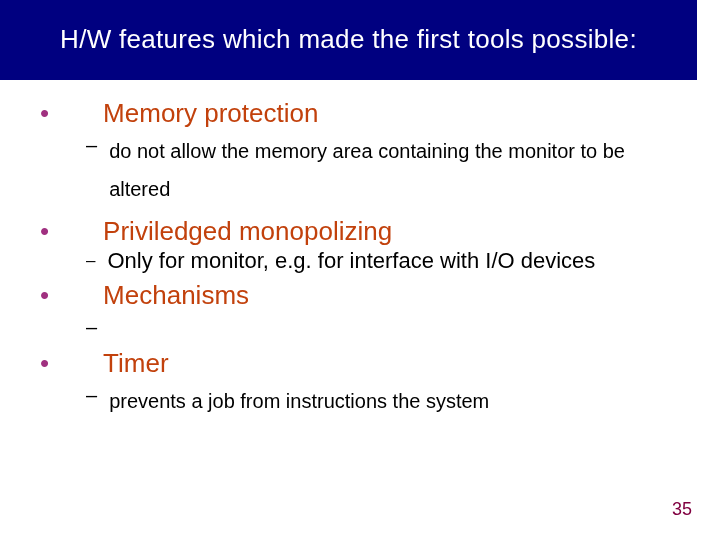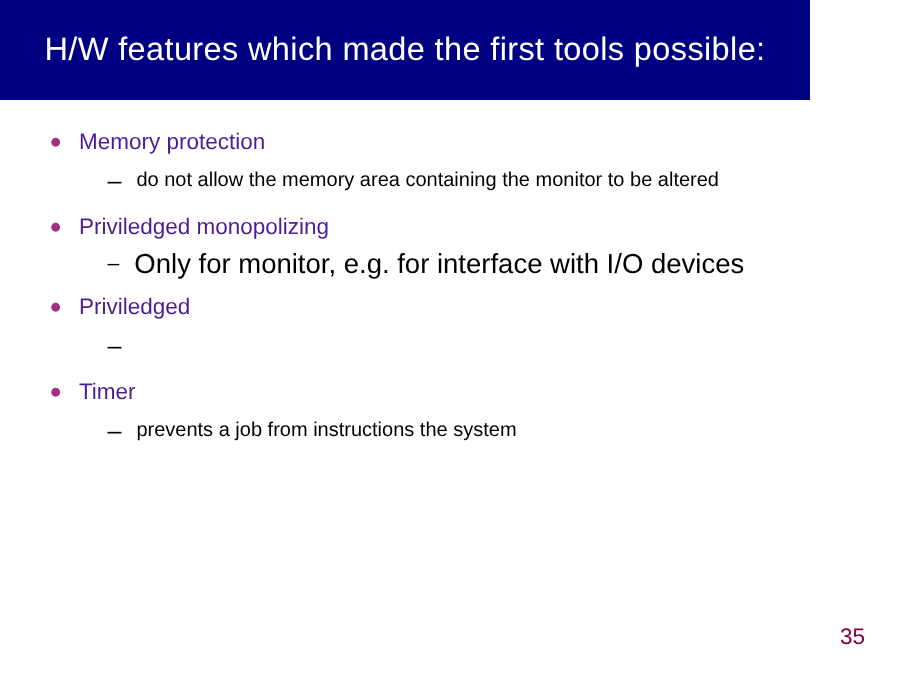--- a/index.html
+++ b/index.html
@@ -14,21 +14,21 @@
   .slide {
     position: relative;
     width: 720px;
     height: 540px;
     box-sizing: border-box;
   }
   .title-band {
     position: absolute;
     top: 0;
     left: 0;
-    width: 648px;
+    width: 697px;
     height: 80px;
     background: #000080;
     display: flex;
     align-items: center;
     justify-content: center;
   }
   .title-band h1 {
     margin: 0;
     color: #ffffff;
     font-weight: normal;
@@ -50,40 +50,41 @@
     margin-bottom: 2px;
   }
   .bullet-l1 .dot {
     color: #a03080;
     font-size: 26px;
     line-height: 34px;
     margin-right: 14px;
     flex: 0 0 auto;
   }
   .bullet-l1 .txt {
-    font-size: 18px;
+    font-size: 26px;
     line-height: 34px;
-    color: #4c1d95;
+    color: #c2410c;
+    margin-left: 40px;
   }
   .bullet-l2 {
     display: flex;
     align-items: flex-start;
     margin-left: 46px;
     margin-bottom: 6px;
   }
   .bullet-l2 .dash {
     color: #000;
     font-size: 20px;
     line-height: 26px;
     margin-right: 12px;
     flex: 0 0 auto;
   }
   .bullet-l2 .txt {
-    font-size: 16px;
-    line-height: 26px;
+    font-size: 20px;
+    line-height: 38px;
     color: #000;
   }
   .bullet-l2.small .dash { font-size: 17px; line-height: 22px; }
   .bullet-l2.small .txt  { font-size: 22px; line-height: 22px; }
   .page-num {
     position: absolute;
     bottom: 20px;
     right: 28px;
     color: #800040;
     font-size: 18px;
@@ -114,21 +115,21 @@
       <span class="dot">•</span>
       <span class="txt">Priviledged monopolizing</span>
     </div>
     <div class="bullet-l2 small">
       <span class="dash">–</span>
       <span class="txt">Only for monitor, e.g. for interface with I/O devices</span>
     </div>
 
     <div class="bullet-l1">
       <span class="dot">•</span>
-      <span class="txt">Priviledged</span>
+      <span class="txt">Mechanisms</span>
     </div>
     <div class="bullet-l2">
       <span class="dash">–</span>
     </div>
 
     <div class="bullet-l1">
       <span class="dot">•</span>
       <span class="txt">Timer</span>
     </div>
     <div class="bullet-l2">

